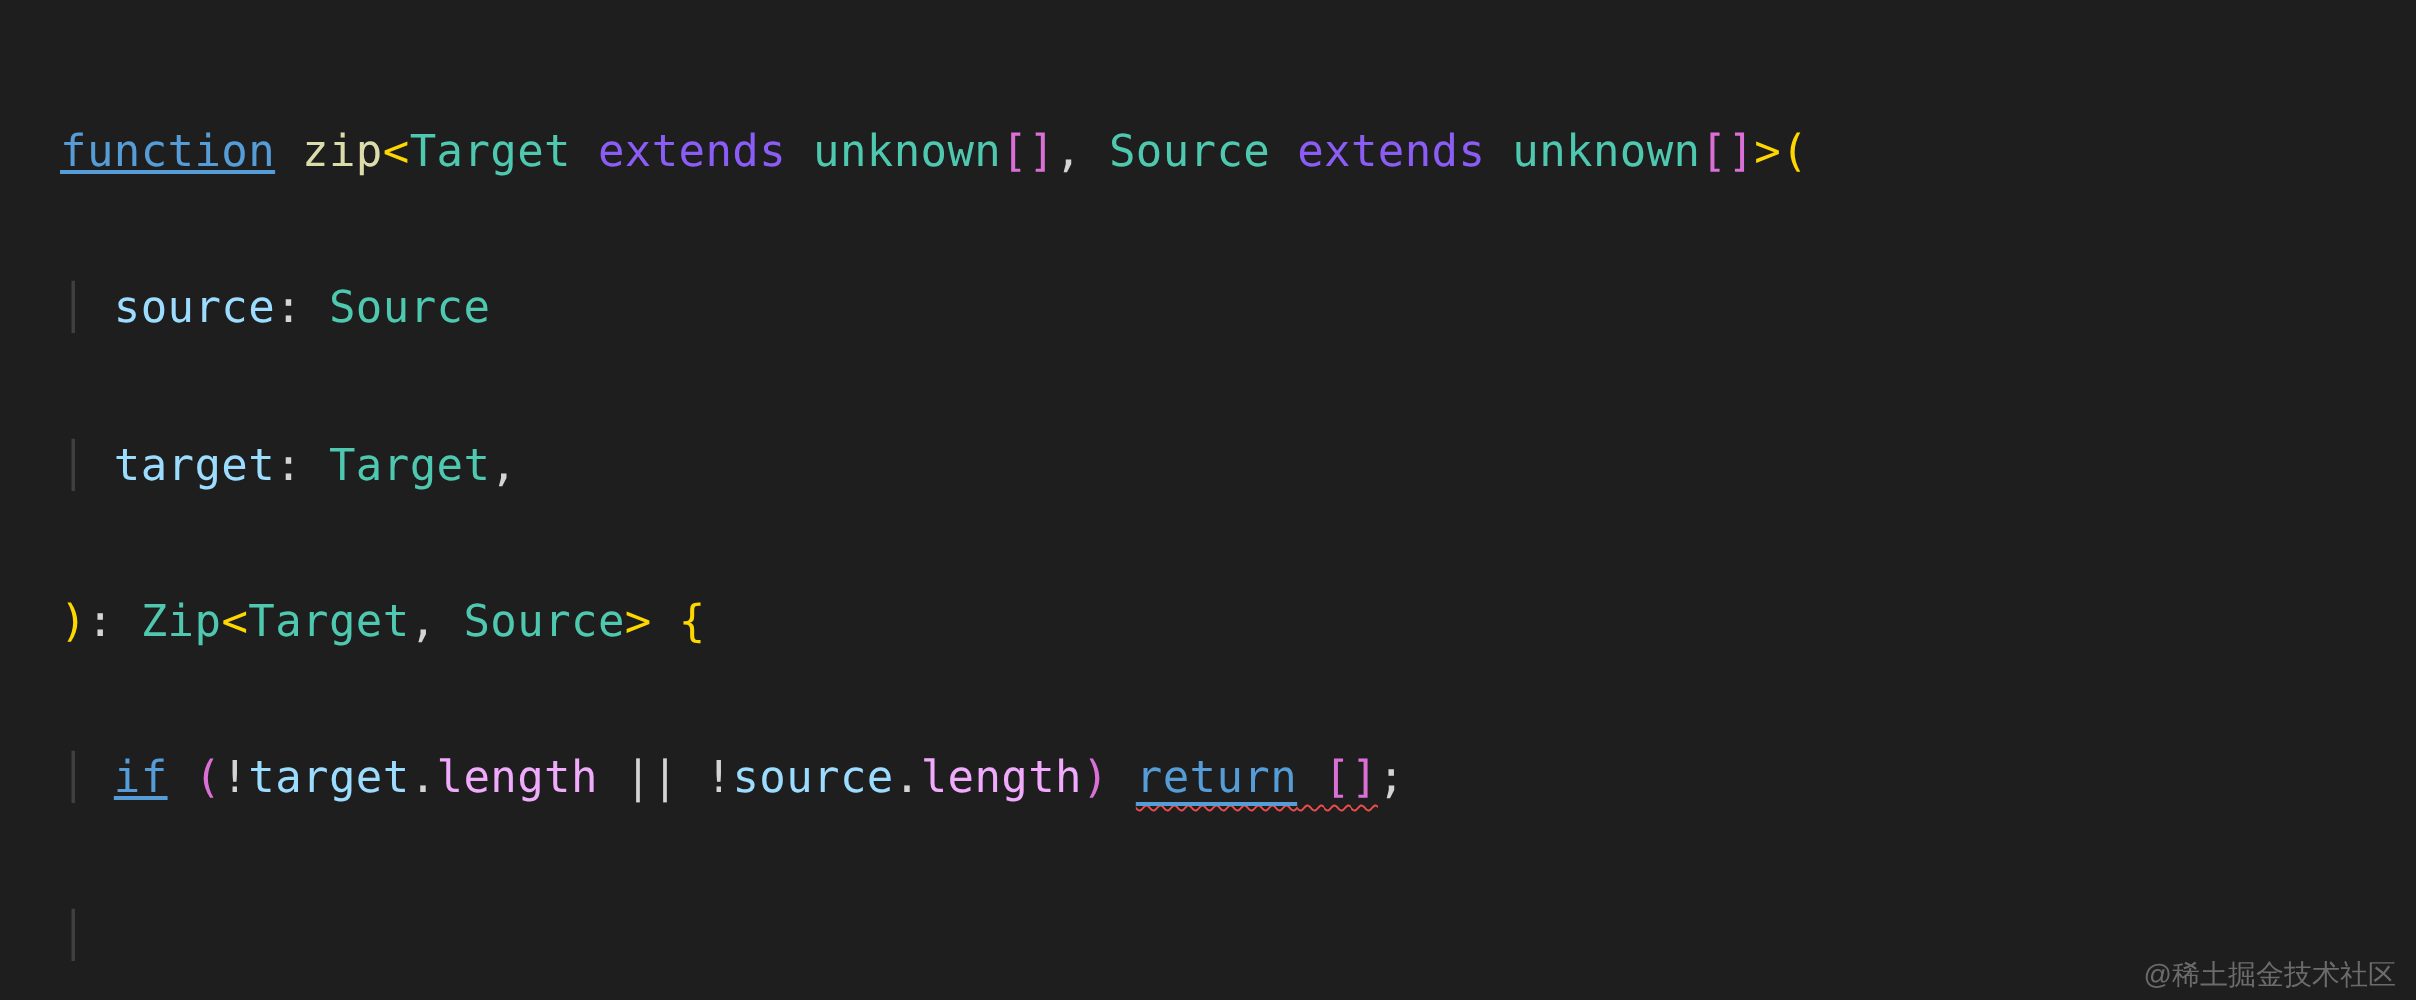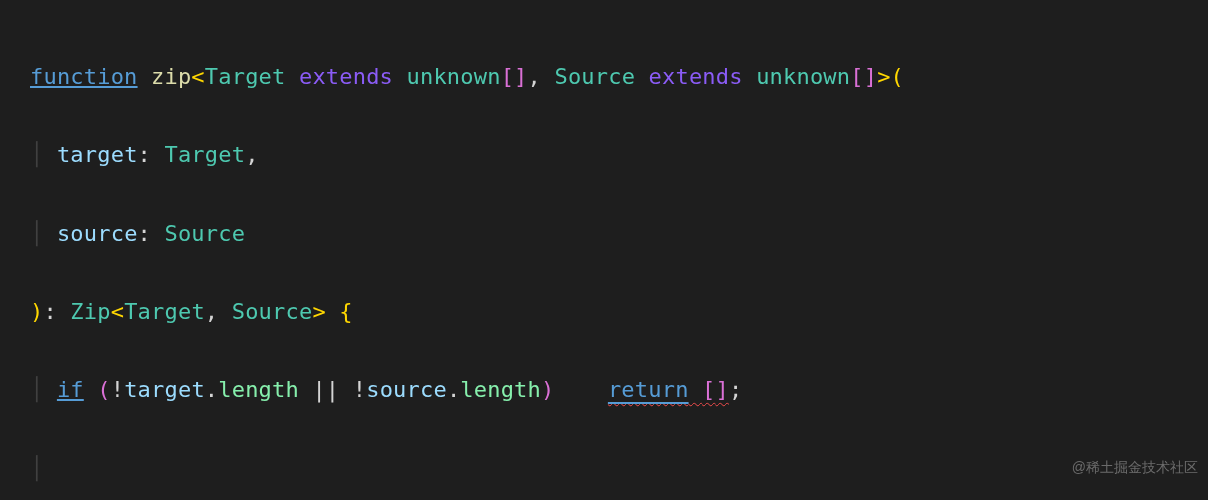--- a/index.html
+++ b/index.html
@@ -13,50 +13,49 @@
       padding: 18px 30px;
       position: relative;
       overflow: hidden;
     }
     .code-block { white-space: pre; color: #d4d4d4; letter-spacing: 0.2px; }
     .kw-decl { color: #569cd6; text-decoration: underline; }      
     .kw-ext { color: #8b5cf6; }       
     .fn-name { color: #dcdcaa; }      
     .type { color: #4ec9b0; }         
     .param { color: #9cdcfe; }          
-    .prop { color: #86efac; }         
+    .prop { color: #f0abfc; }         
     .punct { color: #d4d4d4; }
     .bracket-y { color: #ffd700; }    
     .bracket-p { color: #da70d6; }    
     .op { color: #d4d4d4; }
     .indent-guide { color: #404040; }
     .squiggle {
       text-decoration-line: underline;
       text-decoration-style: wavy;
       text-decoration-color: #f14c4c;
       text-decoration-thickness: 1.2px;
       text-underline-offset: 5px;
-      margin-left: 40px;
     }
     .watermark {
       position: absolute;
       right: 10px;
-      bottom: 20px;
+      bottom: 0;
       font-size: 14px;
       color: #6b6b6b;
       font-family: -apple-system, sans-serif;
     }
   </style>
 </head>
 <body>
 
 <div class="code-block">
 <div><span class="kw-decl">function</span> <span class="fn-name">zip</span><span class="bracket-y">&lt;</span><span class="type">Target</span> <span class="kw-ext">extends</span> <span class="type">unknown</span><span class="bracket-p">[]</span><span class="punct">,</span> <span class="type">Source</span> <span class="kw-ext">extends</span> <span class="type">unknown</span><span class="bracket-p">[]</span><span class="bracket-y">&gt;</span><span class="bracket-y">(</span></div>
+<div><span class="indent-guide">│</span> <span class="param">source</span><span class="punct">:</span> <span class="type">Source</span></div>
 <div><span class="indent-guide">│</span> <span class="param">target</span><span class="punct">:</span> <span class="type">Target</span><span class="punct">,</span></div>
-<div><span class="indent-guide">│</span> <span class="param">source</span><span class="punct">:</span> <span class="type">Source</span></div>
 <div><span class="bracket-y">)</span><span class="punct">:</span> <span class="type">Zip</span><span class="bracket-y">&lt;</span><span class="type">Target</span><span class="punct">,</span> <span class="type">Source</span><span class="bracket-y">&gt;</span> <span class="bracket-y">{</span></div>
 <div><span class="indent-guide">│</span> <span class="kw-decl">if</span> <span class="bracket-p">(</span><span class="op">!</span><span class="param">target</span><span class="punct">.</span><span class="prop">length</span> <span class="op">||</span> <span class="op">!</span><span class="param">source</span><span class="punct">.</span><span class="prop">length</span><span class="bracket-p">)</span> <span class="squiggle"><span class="kw-decl">return</span> <span class="bracket-p">[</span><span class="bracket-p">]</span></span><span class="punct">;</span></div>
 <div><span class="indent-guide">│</span></div>
 
 
 
 
 
 </div>
 

